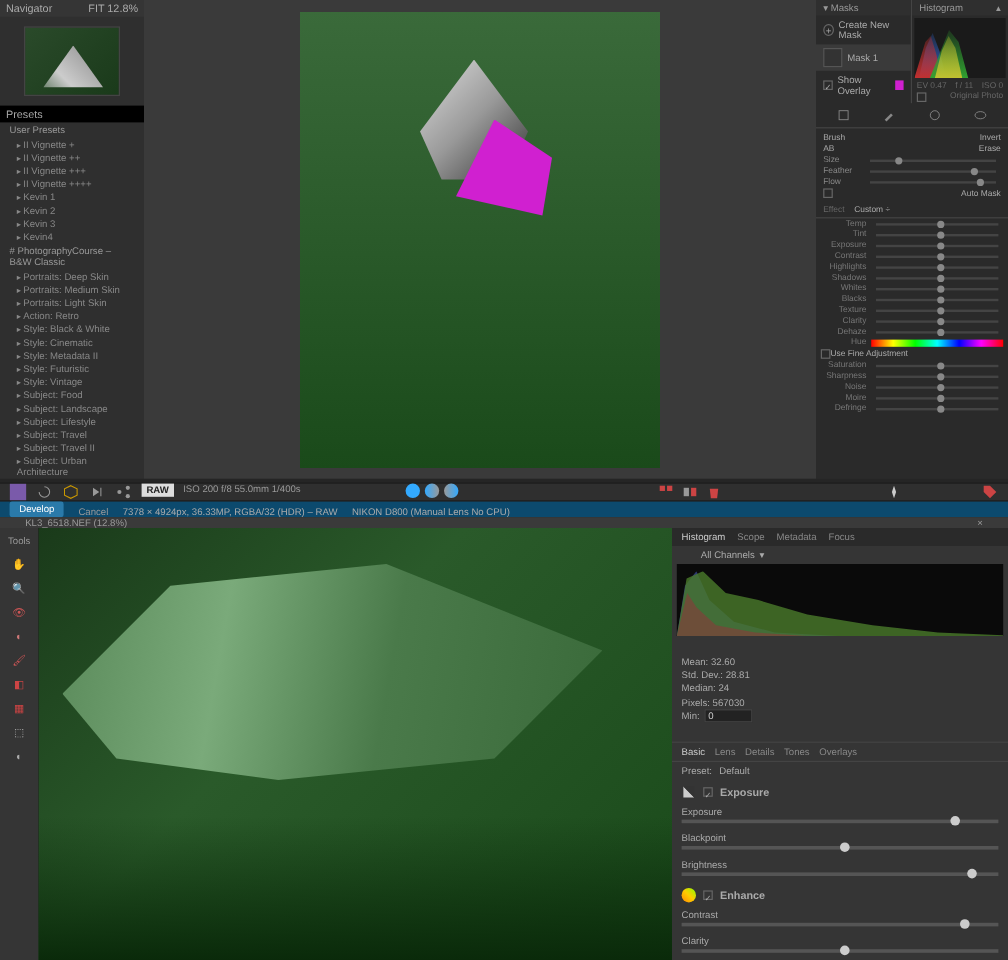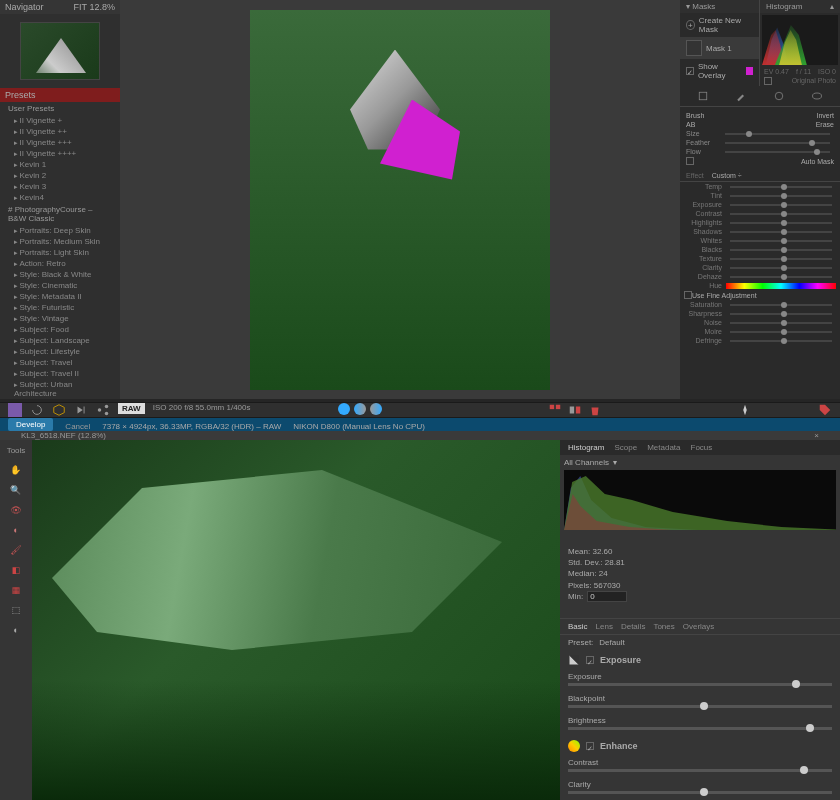--- a/index.html
+++ b/index.html
@@ -3,21 +3,21 @@
 <meta charset="utf-8">
 <style>
 * { margin:0; padding:0; box-sizing:border-box; font-family:Arial,sans-serif; }
 body { background:#2a2a2a; color:#aaa; font-size:9px; width:840px; height:800px; overflow:hidden; }
 .app { display:flex; flex-direction:column; height:800px; }
 .top-section { display:flex; height:399px; background:#3a3a3a; }
 .left-panel { width:120px; background:#2f2f2f; display:flex; flex-direction:column; }
 .nav-header { font-size:9px; padding:2px 5px; background:#353535; display:flex; justify-content:space-between; }
 .thumbnail { width:80px; height:90px; margin:8px auto; background:linear-gradient(135deg,#2a4a2a 0%,#1a3a1a 100%); position:relative; border:1px solid #444; }
 .thumb-shape { position:absolute; top:15px; left:15px; width:50px; height:50px; background:linear-gradient(45deg,#3a5a3a,#ccc 40%,#888); clip-path:polygon(50% 0%,100% 70%,0% 70%); }
-.presets-header { background:#7f1d1d; padding:2px 5px; font-size:9px; }
+.presets-header { background:#000000; padding:2px 5px; font-size:9px; }
 .preset-group { padding:2px 8px; font-size:8px; color:#999; }
 .preset-item { padding:1px 14px; font-size:8px; color:#888; cursor:pointer; }
 .preset-item:before { content:"▸ "; font-size:7px; }
 .center-canvas { flex:1; display:flex; align-items:center; justify-content:center; background:#3a3a3a; }
 .main-image { width:300px; height:380px; background:linear-gradient(180deg,#3a6a3a 0%,#2a5a2a 50%,#1a4a1a 100%); position:relative; }
 .flower-shape { position:absolute; top:40px; left:80px; width:140px; height:140px; }
 .petal-white { position:absolute; width:90px; height:100px; background:linear-gradient(135deg,#ddd,#999,#333); clip-path:polygon(50% 0%,100% 60%,80% 100%,20% 100%,0% 60%); top:0; left:20px; }
 .petal-magenta { position:absolute; width:80px; height:80px; background:#d020d0; clip-path:polygon(40% 0%,100% 40%,90% 100%,0% 80%); top:50px; left:50px; }
 .right-panel { width:160px; background:#2a2a2a; display:flex; flex-direction:column; font-size:8px; }
 .panel-header { padding:2px 6px; background:#2f2f2f; color:#999; display:flex; justify-content:space-between; }
@@ -63,21 +63,21 @@
 .tools-header { font-size:8px; color:#999; padding:2px; }
 .vtool { width:14px; height:14px; cursor:pointer; display:flex; align-items:center; justify-content:center; }
 .bottom-canvas { flex:1; background:#1a1a1a; position:relative; overflow:hidden; }
 .leaf-img { position:absolute; inset:0; background:linear-gradient(135deg,#1a3a1a 0%,#2a5a2a 40%,#1a4a1a 100%); }
 .leaf-shape { position:absolute; top:30px; left:20px; width:450px; height:180px; background:linear-gradient(100deg,#5a8a5a 0%,#7aaa7a 30%,#4a7a4a 60%,#3a6a3a 100%); clip-path:polygon(0% 60%,20% 10%,60% 0%,100% 40%,80% 90%,40% 100%,10% 90%); }
 .leaf-dark { position:absolute; bottom:0; left:0; width:100%; height:120px; background:linear-gradient(to top,#0a2a0a,transparent); }
 .bottom-right { width:280px; background:#353535; display:flex; flex-direction:column; }
 .br-tabs { display:flex; gap:10px; padding:3px 8px; font-size:8px; background:#2a2a2a; }
 .br-tab { color:#888; cursor:pointer; }
 .br-tab.active { color:#ccc; }
-.channels-row { padding:3px 4px; font-size:8px; display:flex; align-items:center; gap:4px; }
+.channels-row { padding:3px 24px; font-size:8px; display:flex; align-items:center; gap:4px; }
 .big-histo { height:60px; background:#0a0a0a; margin:0 4px; position:relative; overflow:hidden; }
 .big-histo-g { position:absolute; bottom:0; width:100%; height:100%; background:#4a7a2a; clip-path:polygon(0% 100%,3% 20%,8% 10%,15% 40%,25% 50%,40% 70%,60% 85%,80% 95%,100% 99%,100% 100%); opacity:0.8; }
 .big-histo-b { position:absolute; bottom:0; width:50%; height:100%; background:#3a4a9a; clip-path:polygon(0% 100%,5% 30%,12% 10%,20% 50%,35% 80%,60% 95%,100% 100%); opacity:0.7; }
 .big-histo-r { position:absolute; bottom:0; width:40%; height:100%; background:#8a3a3a; clip-path:polygon(0% 100%,8% 40%,15% 60%,30% 85%,60% 95%,100% 100%); opacity:0.6; }
 .stats { padding:16px 8px; font-size:8px; color:#aaa; line-height:1.4; }
 .stats-row { display:flex; gap:4px; }
 .stats-input { background:#222; border:1px solid #444; color:#ccc; width:40px; font-size:8px; padding:0 2px; }
 .basic-tabs { display:flex; gap:8px; padding:3px 8px; font-size:8px; border-top:1px solid #444; border-bottom:1px solid #444; }
 .preset-row { padding:3px 8px; font-size:8px; display:flex; gap:6px; }
 .section-toggle { display:flex; align-items:center; gap:6px; padding:4px 8px; font-size:9px; }

